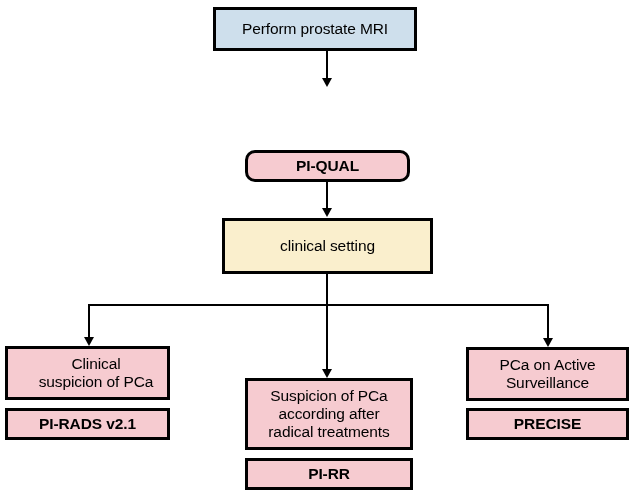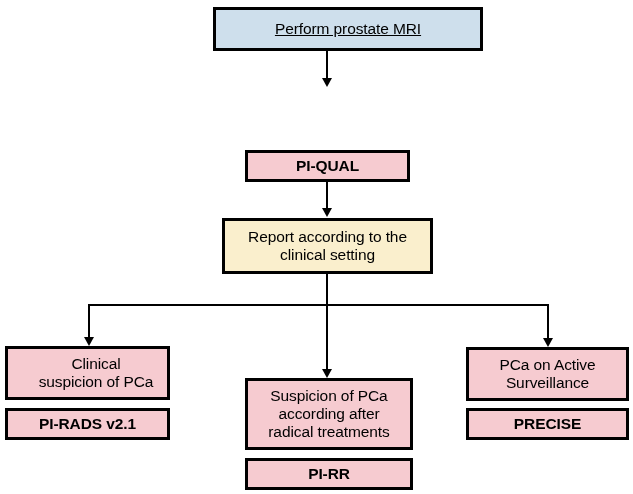--- a/index.html
+++ b/index.html
@@ -52,37 +52,36 @@
     border-left: 5.5px solid transparent;
     border-right: 5.5px solid transparent;
     border-top: 9px solid #000000;
   }
 </style>
 </head>
 <body>
 
 <div id="canvas">
 
-  <div class="node blue" style="left:213px; top:7px; width:270px; height:44px;text-decoration:underline;">
+  <div class="node blue" style="left:213px; top:7px; width:204px; height:44px;">
     <span>Perform prostate MRI</span>
   </div>
 
   <div class="vline" style="left:326px; top:51px; height:31px;"></div>
   <div class="arrowhead" style="left:321.5px; top:78px;"></div>
 
 
-  <div class="node pink tag" style="left:245px; top:150px; width:165px; height:32px;">
+  <div class="node pink tag" style="left:245px; top:150px; width:165px; height:32px;border-radius:10px;">
     <span>PI-QUAL</span>
   </div>
 
   <div class="vline" style="left:326px; top:182px; height:30px;"></div>
   <div class="arrowhead" style="left:321.5px; top:208px;"></div>
 
   <div class="node cream" style="left:222px; top:218px; width:211px; height:56px; flex-direction:column;">
-    <span>Report according to the</span>
     <span>clinical setting</span>
   </div>
 
   <div class="vline" style="left:326px; top:274px; height:32px;"></div>
 
   <div class="hline" style="left:88px; top:304px; width:461px;"></div>
 
   <div class="vline" style="left:88px; top:304px; height:36px;"></div>
   <div class="arrowhead" style="left:83.5px; top:337px;"></div>
 

